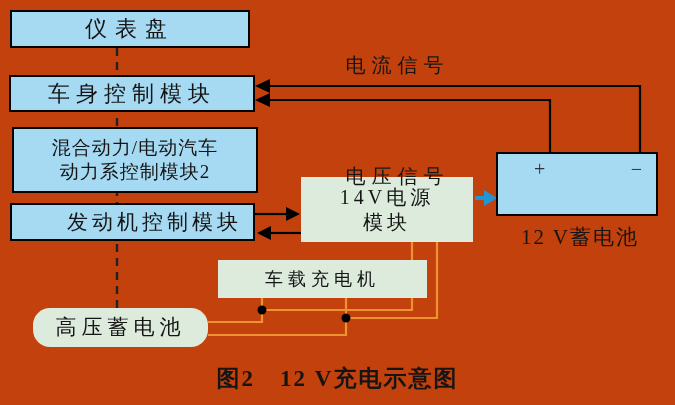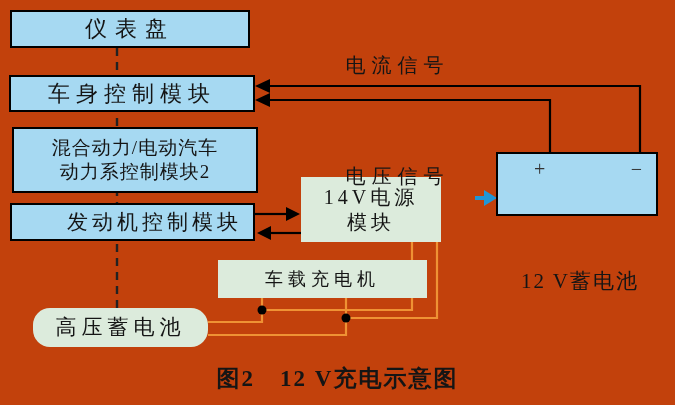--- a/index.html
+++ b/index.html
@@ -75,29 +75,29 @@
   </div>
 
   <div class="box green" style="left:33px;top:308px;width:175px;height:39px;font-size:21px;letter-spacing:5px;border-radius:17px;">
     <span>高压蓄电池</span>
   </div>
 
   <div class="box green" style="left:218px;top:260px;width:209px;height:38px;font-size:18px;letter-spacing:5px;">
     <span>车载充电机</span>
   </div>
 
-  <div class="box green" style="left:301px;top:177px;width:140px;height:65px;font-size:20px;letter-spacing:4px;">
+  <div class="box green" style="left:301px;top:177px;width:172px;height:65px;font-size:20px;letter-spacing:4px;">
     <span>14V电源</span>
     <span>模块</span>
   </div>
 
   <div class="box blue" style="left:496px;top:152px;width:162px;height:64px;">
     <span class="term" style="left:36px;">+</span>
     <span class="term" style="right:14px;">−</span>
   </div>
-  <div class="lbl" style="left:496px;top:223px;width:168px;font-size:21px;letter-spacing:2px;margin-top:44px;">12 V蓄电池</div>
+  <div class="lbl" style="left:496px;top:223px;width:168px;font-size:21px;letter-spacing:2px;">12 V蓄电池</div>
 
   <div class="lbl" style="left:315px;top:52px;width:165px;font-size:20px;letter-spacing:6px;">电流信号</div>
   <div class="lbl" style="left:315px;top:115px;width:165px;font-size:20px;letter-spacing:6px;margin-top:48px;">电压信号</div>
 
   <div class="lbl caption" style="left:0px;top:363px;width:675px;">图2　12 V充电示意图</div>
 
 </div>
 
 </body></html>

